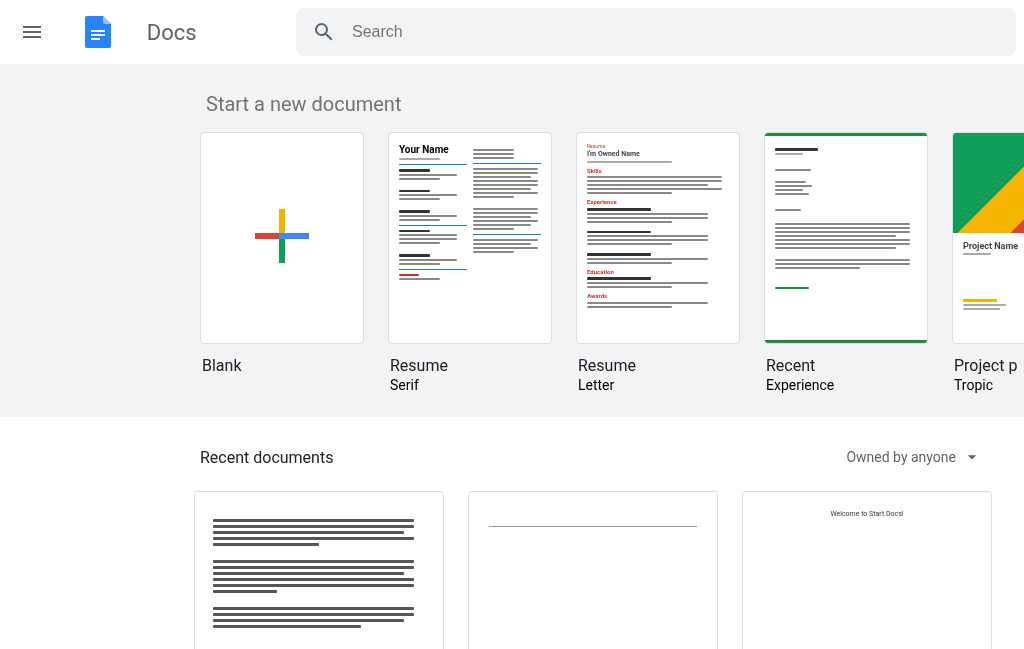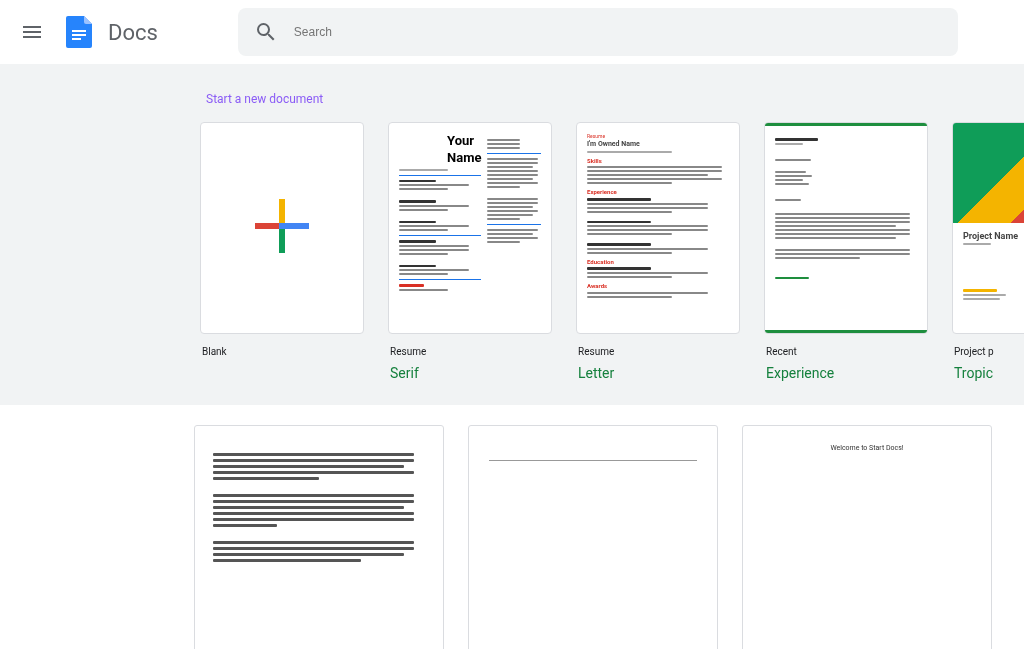--- a/index.html
+++ b/index.html
@@ -2,20 +2,21 @@
 <html><head>
   <meta charset="utf-8">
   <style>
     * { margin: 0; padding: 0; box-sizing: border-box; }
     body { font-family: 'Google Sans', Roboto, Arial, sans-serif; background: #fff; color: #202124; overflow-x: hidden; }
 
     
     .header {
       display: flex; align-items: center; height: 64px; padding: 0 8px;
       background: #fff;
+      justify-content: space-between;
     }
     .menu-btn {
       width: 48px; height: 48px; display: flex; align-items: center; justify-content: center;
       border-radius: 50%; cursor: pointer;
     }
     .docs-logo {
       width: 40px; height: 40px; margin: 0 4px 0 4px; display: flex; align-items: center; justify-content: center;
     }
     .app-name {
       font-size: 22px; color: #5f6368; padding-left: 4px; padding-right: 40px;
@@ -26,50 +27,50 @@
     .search-bar {
       display: flex; align-items: center; height: 48px;
       background: #f1f3f4; border-radius: 8px; padding: 0 8px;
     }
     .search-icon-btn {
       width: 40px; height: 40px; display: flex; align-items: center; justify-content: center;
       border-radius: 50%; cursor: pointer;
     }
     .search-input {
       flex: 1; border: none; background: transparent; outline: none;
-      font-size: 12px; color: #be185d; padding: 0 8px;
+      font-size: 16px; color: #be185d; padding: 0 8px;
     }
 
     
     .template-section {
       background: #f1f3f4; padding: 16px 0 24px 0;
     }
     .section-inner {
       max-width: 1024px; margin: 0 auto; padding: 0 0 0 200px;
     }
     .section-heading {
-      font-size: 12px; color: #8b5cf6; padding: 12px 0 16px 6px;
+      font-size: 20px; color: #737373; padding: 12px 0 16px 6px;
     }
     .template-row {
       display: flex; gap: 24px; overflow: hidden;
     }
     .template-item { width: 164px; flex-shrink: 0; cursor: pointer; }
     .template-thumb {
       width: 164px; height: 212px; background: #fff; border: 1px solid #dadce0; border-radius: 4px;
       position: relative; overflow: hidden;
     }
-    .template-name { font-size: 10px; color: #202124; margin-top: 12px; padding-left: 2px; }
-    .template-sub { font-size: 14px; color: #15803d; margin-top: 8px; padding-left: 2px; }
+    .template-name { font-size: 16px; color: #202124; margin-top: 12px; padding-left: 2px; }
+    .template-sub { font-size: 14px; color: #000000; margin-top: 2px; padding-left: 2px; }
 
     
     .plus-wrap { position: absolute; top: 50%; left: 50%; transform: translate(-50%,-50%); }
 
     
     .fake-doc { padding: 10px 10px; font-size: 5px; color: #444; line-height: 1.3; }
-    .fake-doc .t-title { font-size: 13px; font-weight: bold; color:#000;margin-left:48px;}
+    .fake-doc .t-title { font-size: 10px; font-weight: bold; color:#000;}
     .fake-doc .sep { border-top: 1px solid #1a73e8; margin: 4px 0; }
     .fake-doc .row { display:flex; gap:6px;}
     .fake-doc .col { flex:1; }
     .ln { height: 2px; background:#888; margin: 2px 0; border-radius:1px;}
     .ln.s { width: 60%; }
     .ln.m { width: 85%; }
     .ln.l { width: 95%; }
     .ln.db { background:#333; height:2.5px; width: 45%;}
     .coral .hd { color:#d93025; font-size:6px; font-weight:bold; margin-top:4px;}
     .coral .nm { font-size:7px; font-weight:bold;}
@@ -315,20 +316,29 @@
         <div class="template-name">Project p</div>
         <div class="template-sub">Tropic</div>
       </div>
 
     </div>
   </div>
 </div>
 
 <div class="recent-section">
   <div class="recent-inner">
+    <div class="recent-header">
+      <div class="recent-title">Recent documents</div>
+      <div class="owned-filter">
+        <span>Owned by anyone</span>
+        <svg width="20" height="20" viewBox="0 0 24 24" fill="#5f6368">
+            <path d="M7 10l5 5 5-5z"></path>
+          </svg>
+      </div>
+    </div>
 
     <div class="recent-grid">
 
       <div class="doc-card">
         <div class="doc-thumb">
           <div style="height:10px;"></div>
           <div class="lorem-ln w95"></div>
             <div class="lorem-ln w95"></div>
             <div class="lorem-ln w90"></div>
             <div class="lorem-ln w95"></div>

